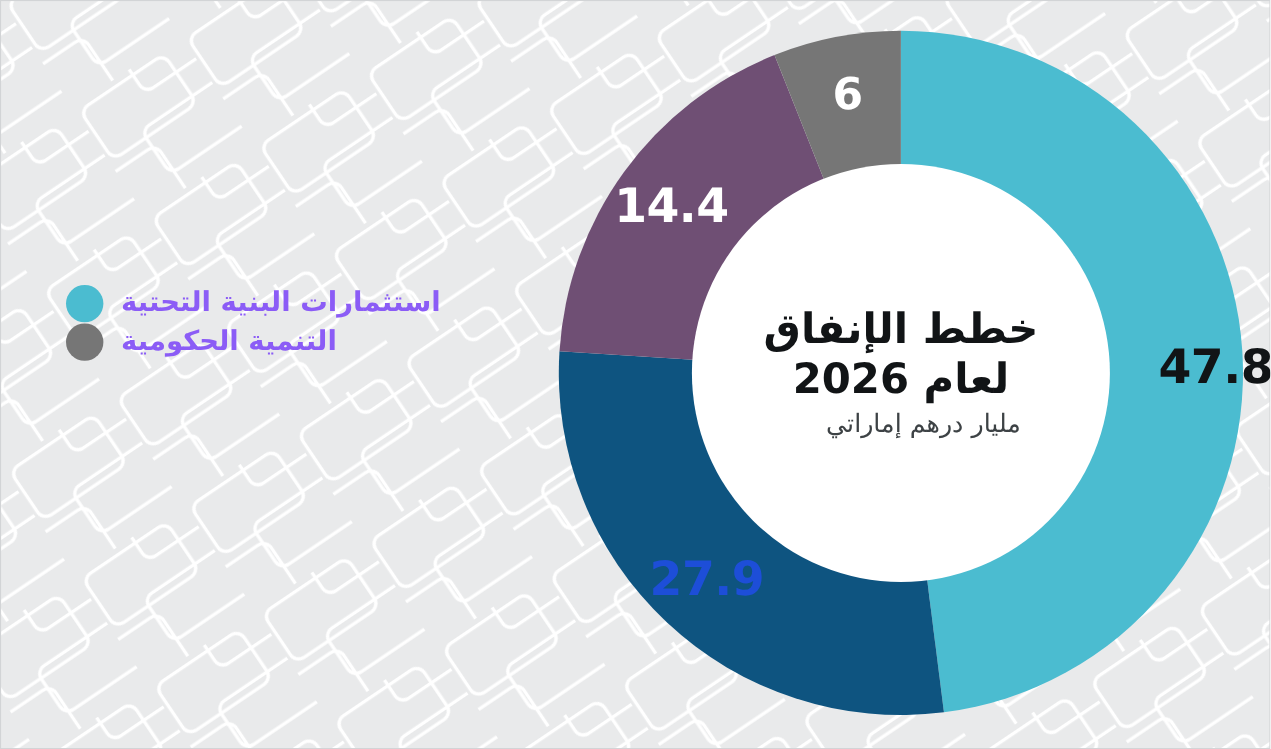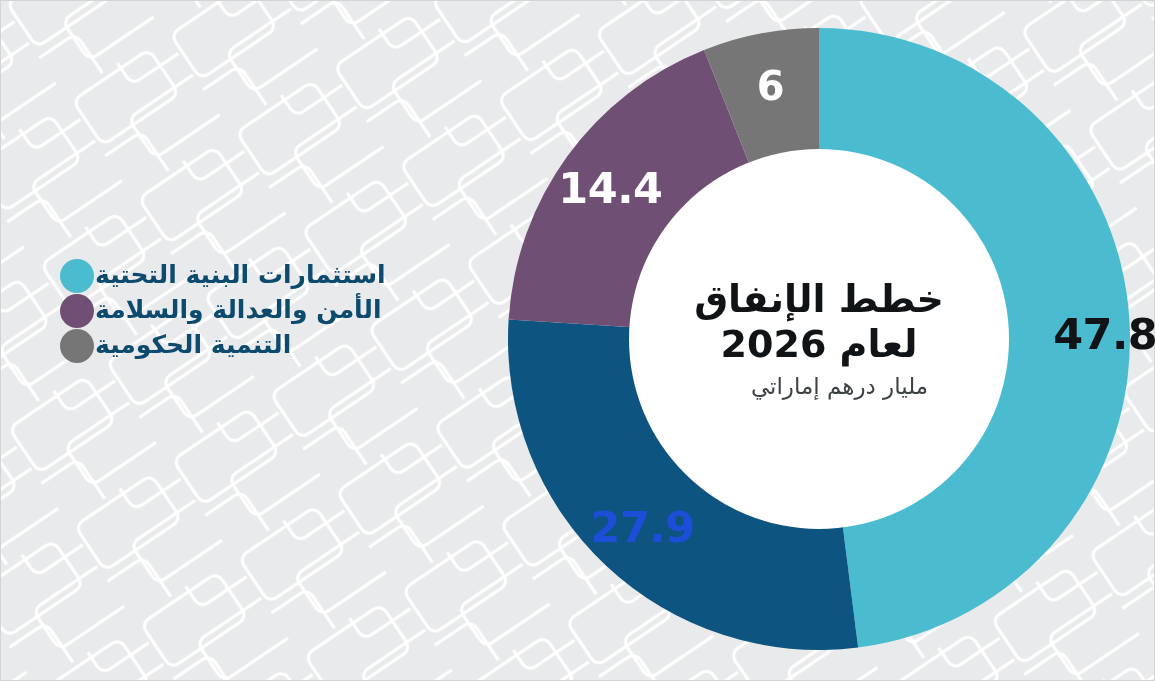--- a/index.html
+++ b/index.html
@@ -109,24 +109,24 @@
   }
   .legend-swatch {
     width: 34px;
     height: 34px;
     border-radius: 50%;
     flex: 0 0 34px;
   }
   .legend-label {
     flex: 1 1 auto;
     text-align: left;
-    padding-left: 1px;
+    padding-left: 16px;
     font-size: 25px;
     font-weight: 700;
-    color: #0c4a6e;
+    color: #8b5cf6;
     line-height: 1.05;
     white-space: nowrap;
     letter-spacing: -0.3px;
   }
 
   
   #source-note {
     position: absolute;
     left: 56px;
     top: 628px;
@@ -179,23 +179,19 @@
         <div class="slice-label" style="left: 262.509px; top: 57.8423px; color: rgb(255, 255, 255); font-size: 40px;">6</div>
       </div>
   </div>
 
   <div id="legend">
     <div class="legend-row">
       <span class="legend-label">استثمارات البنية التحتية</span>
       <span class="legend-swatch" style="background: rgb(75, 188, 208);"></span>
     </div>
     <div class="legend-row">
-      <span class="legend-label">الأمن والعدالة والسلامة</span>
-      <span class="legend-swatch" style="background: rgb(111, 79, 116);"></span>
-    </div>
-    <div class="legend-row">
       <span class="legend-label">التنمية الحكومية</span>
       <span class="legend-swatch" style="background: rgb(118, 118, 118);"></span>
     </div>
   </div>
 
 
 </div>
 
 </body></html>

